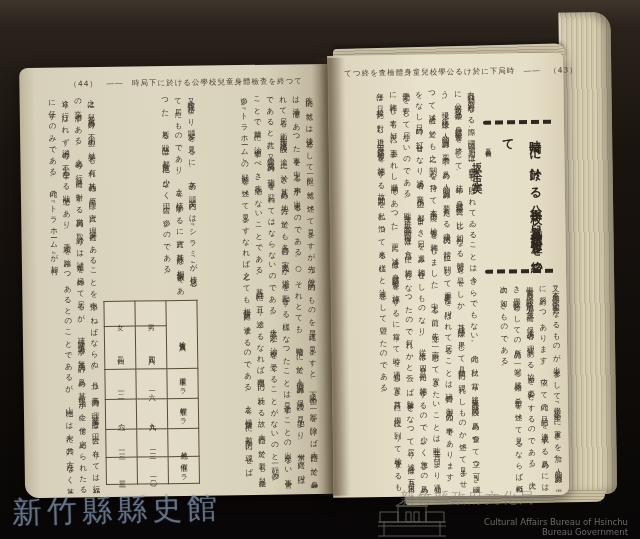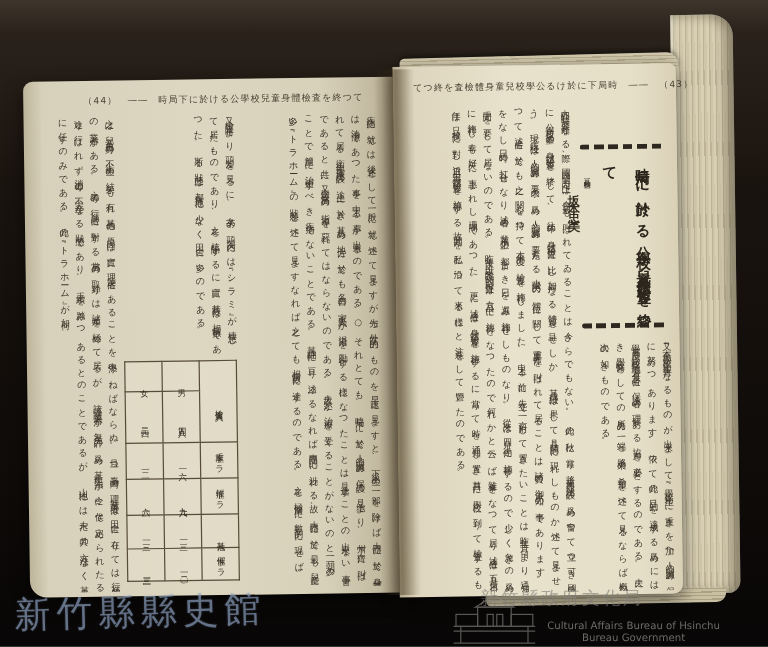--- a/index.html
+++ b/index.html
@@ -109,21 +109,21 @@
     font-family:"DejaVu Serif",serif;font-size:30px;letter-spacing:5px;
     color:rgba(142,163,196,.62);transform:rotate(-1.5deg);
     text-shadow:0 0 2px rgba(142,163,196,.25);white-space:nowrap;
   }
   .wm-bureau-cn{
     position:absolute;left:400px;top:489px;
     font-family:"DejaVu Serif",serif;font-size:15px;letter-spacing:2px;
     color:rgba(128,126,120,.62);white-space:nowrap;
   }
   .wm-bureau-en{
-    position:absolute;left:428px;top:517px;width:200px;text-align:center;
+    position:absolute;left:428px;top:517px;width:200px;text-align:right;
     font-size:8.5px;line-height:10px;color:rgba(160,158,150,.66);
   }
   .wm-logo{position:absolute;left:376px;top:492px;opacity:.6;}
 </style>
 </head>
 <body>
 
 <div class="stage">
   <div class="book">
 

